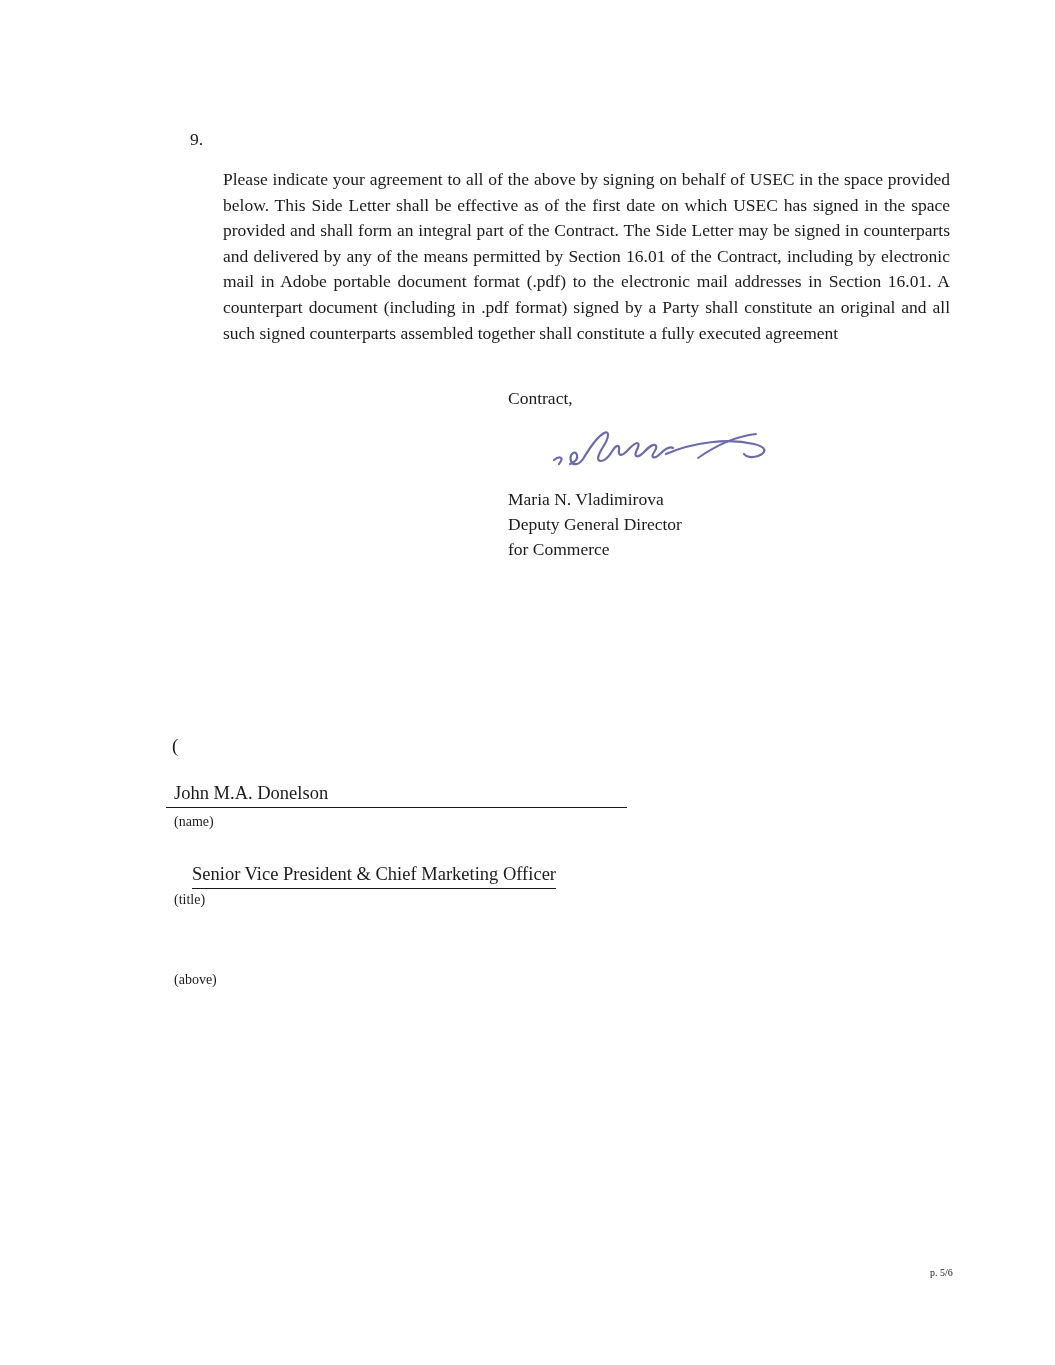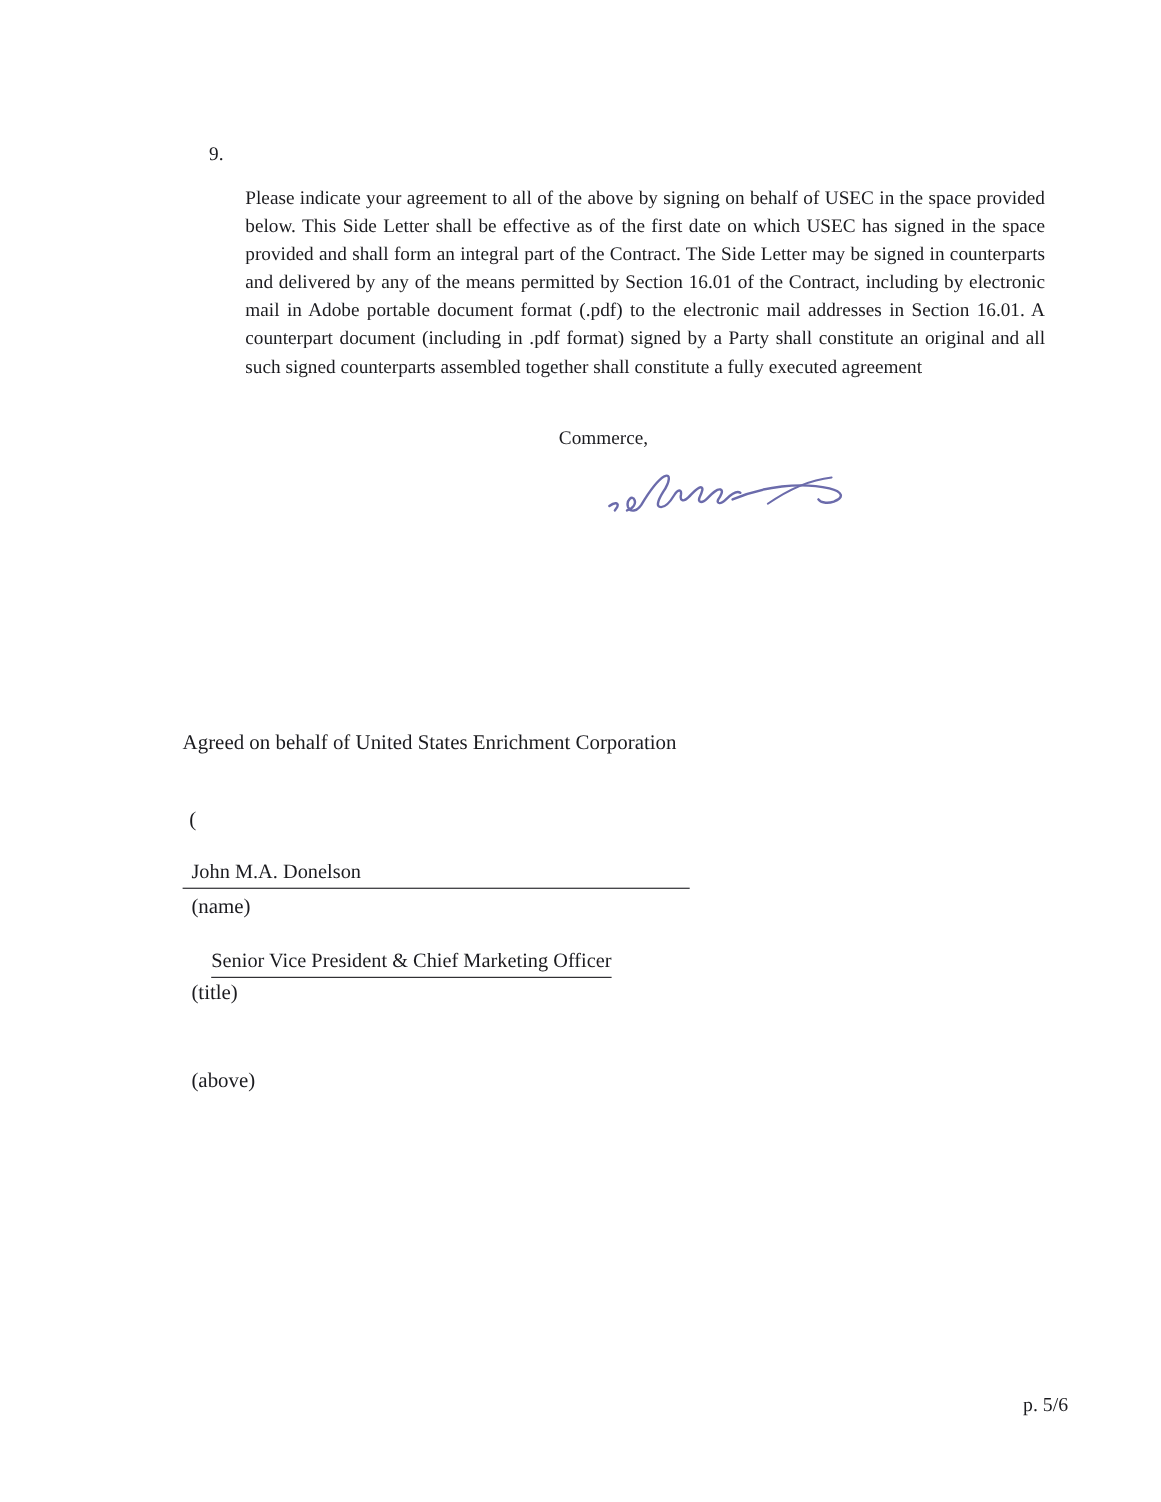--- a/index.html
+++ b/index.html
@@ -77,52 +77,56 @@
   .sig-line.title {
     top: 864px;
     left: 192px;
     width: auto;
     padding-left: 0;
     display: inline-block;
   }
   .field-label {
     position: absolute;
     left: 174px;
-    font-size: 19px;
+    font-size: 14px;
   }
   .field-label.name  { top: 814px; }
   .field-label.title { top: 892px; }
   .field-label.date  { top: 972px; }
   .page-num {
     position: absolute;
     top: 1267px;
     left: 930px;
-    font-size: 18px;
+    font-size: 10px;
   }
 </style>
 </head>
 <body>
 
 <div class="page">
 
   <div class="para9">
     <div class="num">9.</div>
     <div class="txt">Please indicate your agreement to all of the above by signing on behalf of USEC in the space provided below. This Side Letter shall be effective as of the first date on which USEC has signed in the space provided and shall form an integral part of the Contract. The Side Letter may be signed in counterparts and delivered by any of the means permitted by Section 16.01 of the Contract, including by electronic mail in Adobe portable document format (.pdf) to the electronic mail addresses in Section 16.01. A counterpart document (including in .pdf format) signed by a Party shall constitute an original and all such signed counterparts assembled together shall constitute a fully executed agreement</div>
   </div>
 
-  <div class="sincerely">Commerce,</div>
+  <div class="sincerely">Contract,</div>
 
   <svg class="signature" viewBox="0 0 250 52" xmlns="http://www.w3.org/2000/svg">
     <path d="M6 40 c5 -4 9 -3 7 1 l-2 3 M22 44 c6 -2 8 -6 7 -9 c-2 -6 -8 0 -6 6 c2 5 8 4 12 -2 c6 -10 14 -22 21 -26 c6 -3 5 5 -1 14 c-5 8 -7 14 -2 14 c4 0 9 -6 12 -11 c3 -5 7 -6 6 0 c-1 5 2 7 7 2 c4 -4 8 -9 11 -9 c3 0 1 5 -1 9 c-2 5 2 6 7 1 c5 -5 9 -9 12 -8 c3 1 0 6 -2 9 c-2 4 2 5 7 0 c5 -5 10 -8 13 -6" fill="none" stroke-width="2.2" stroke-linecap="round" stroke="#6b6bab"></path>
     <path d="M118 34 c28 -12 62 -16 88 -10 c12 3 14 8 4 12 c-6 2 -12 1 -14 -2" fill="none" stroke-width="2.2" stroke-linecap="round" stroke="#6b6bab"></path>
     <path d="M150 38 c20 -14 40 -22 58 -24" fill="none" stroke-width="1.8" stroke-linecap="round" stroke="#6b6bab"></path>
   </svg>
 
+  <div class="signer-block">
+    <div>Maria N. Vladimirova</div>
+    <div>Deputy General Director</div>
+    <div>for Commerce</div>
+  </div>
 
-  <div class="agreed">Agreed on behalf of United States Enrichment Corporation</div>
 
   <div class="paren">(</div>
 
   <div class="sig-line name">
     <span>John M.A. Donelson</span>
   </div>
   <div class="field-label name">(name)</div>
 
   <div class="sig-line title">
     <span>Senior Vice President &amp; Chief Marketing Officer</span>

